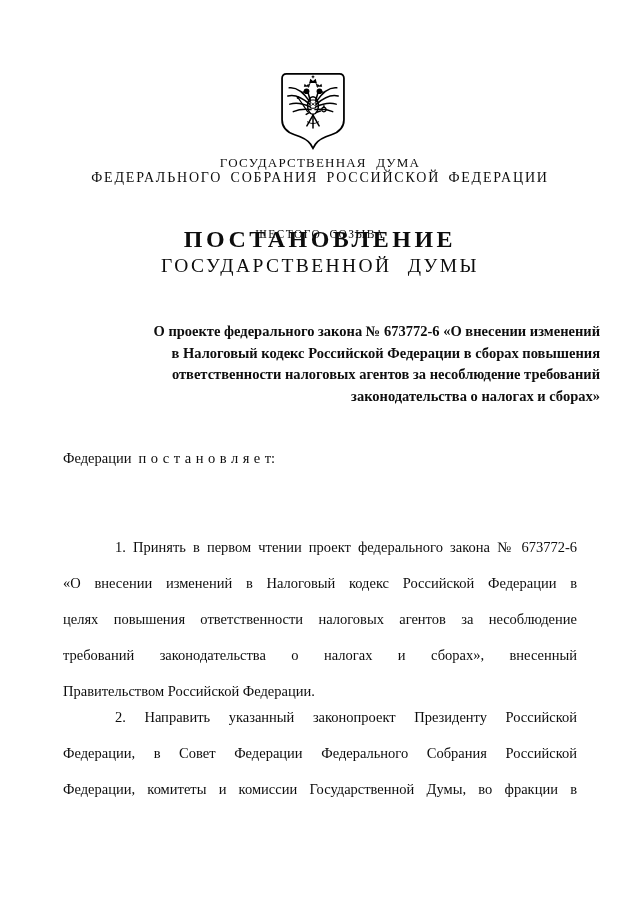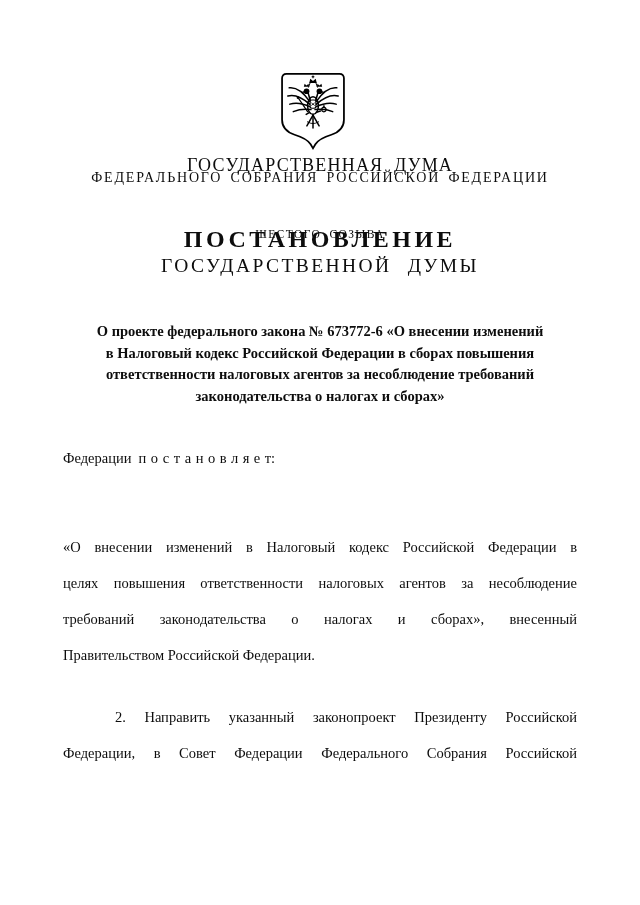--- a/index.html
+++ b/index.html
@@ -28,21 +28,21 @@
   .arms svg { width: 100%; height: 100%; display: block; }
 
   
   .hdr {
     position: absolute;
     left: 0;
     width: 640px;
     text-align: center;
     white-space: nowrap;
   }
-  .hdr1 { top: 155px; font-size: 18px; letter-spacing: 1.2px; word-spacing: 5px; }
+  .hdr1 { top: 155px; font-size: 13px; letter-spacing: 1.2px; word-spacing: 5px; }
   .hdr2 { top: 170px; font-size: 14px; letter-spacing: 1.8px; word-spacing: 3px; }
   .hdr3 { top: 188px; font-size: 11.5px; letter-spacing: 1.4px; word-spacing: 4px; margin-top: 40px; }
 
   
   .doc-type {
     position: absolute;
     top: 226px;
     left: 0;
     width: 640px;
     text-align: center;
@@ -62,21 +62,21 @@
     word-spacing: 9px;
     white-space: nowrap;
   }
 
   
   .subject {
     position: absolute;
     top: 321px;
     left: 40px;
     width: 560px;
-    text-align: center;
+    text-align: right;
     font-size: 14.5px;
     font-weight: bold;
     line-height: 21.5px;
   }
 
   
   .bpar {
     position: absolute;
     left: 63px;
     width: 514px;
@@ -174,23 +174,25 @@
       <div>в Налоговый кодекс Российской Федерации в сборах повышения</div>
       <div>ответственности налоговых агентов за несоблюдение требований</div>
       <div>законодательства о налогах и сборах»</div>
     </div>
 
   <div class="bpar preamble">
     <div class="bline last"><span>Федерации</span><span class="spaced-bold">постановляет</span><span>:</span></div>
   </div>
 
   <div class="bpar para-1">
+      <div class="bline indent">1. Принять в первом чтении проект федерального закона № 673772-6</div>
       <div class="bline">«О внесении изменений в Налоговый кодекс Российской Федерации в</div>
       <div class="bline">целях повышения ответственности налоговых агентов за несоблюдение</div>
       <div class="bline">требований законодательства о налогах и сборах», внесенный</div>
       <div class="bline last">Правительством Российской Федерации.</div>
     </div>
   <div class="bpar para-2">
       <div class="bline indent">2. Направить указанный законопроект Президенту Российской</div>
       <div class="bline">Федерации, в Совет Федерации Федерального Собрания Российской</div>
+      <div class="bline">Федерации, комитеты и комиссии Государственной Думы, во фракции в</div>
     </div>
 
 </div>
 
 </body></html>

